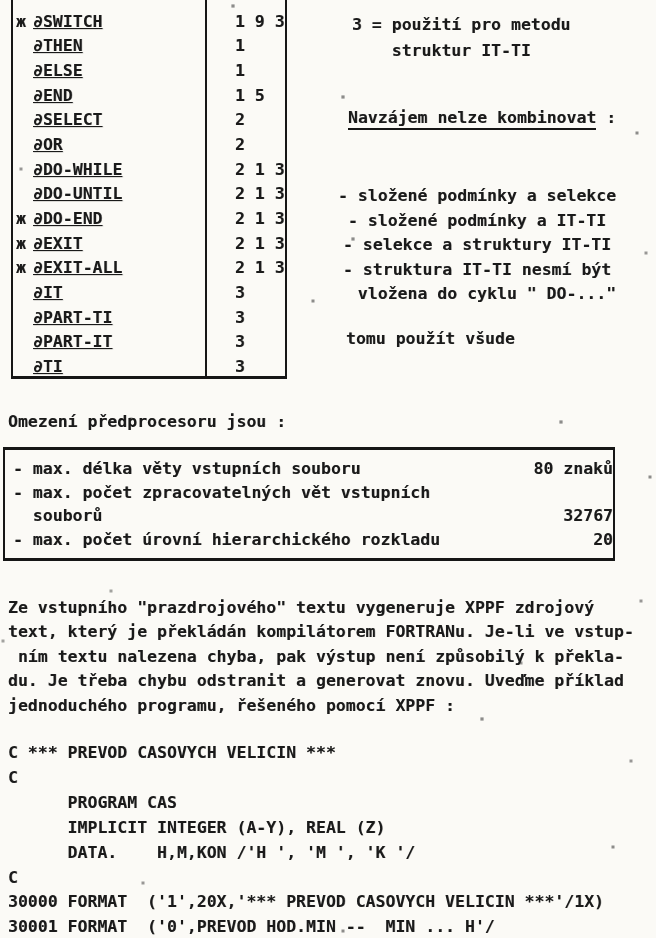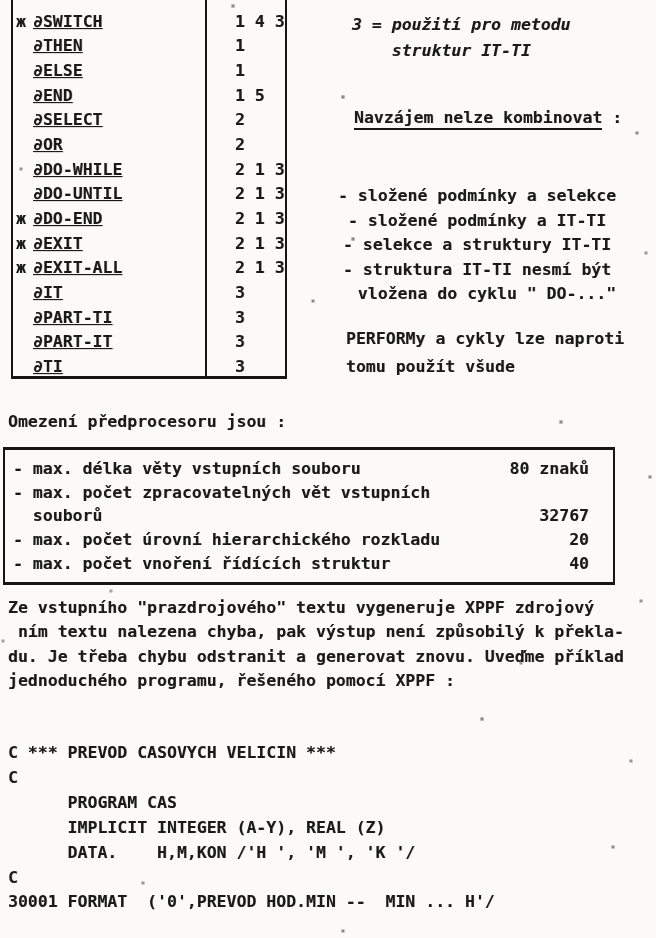--- a/index.html
+++ b/index.html
@@ -18,34 +18,34 @@
     border-left:2px solid #161616;border-right:2px solid #161616;
     border-bottom:3px solid #161616;padding-top:9px;box-sizing:border-box;
   }
   .kw-divider{position:absolute;left:192px;top:0;bottom:0;width:2px;background:#161616;}
   .trow{position:relative;height:24.65px;display:flex;align-items:center;}
   .marker{display:inline-block;width:17px;padding-left:3px;}
   .kw{white-space:pre;text-decoration:underline;}
   .lv{position:absolute;left:222px;white-space:pre;}
 
   
-  .legend{position:absolute;left:352px;top:12px;line-height:25.5px;font-style:italic;}
-  .notes-heading{position:absolute;left:348px;top:108px;margin-left:6px;}
+  .legend{position:absolute;left:352px;top:12px;line-height:25.5px;}
+  .notes-heading{position:absolute;left:348px;top:108px;}
   .notes-heading .u{border-bottom:2.5px solid #161616;padding-bottom:1px;}
   .incompat{position:absolute;left:338px;top:184px;line-height:24.5px;text-align:center;}
   .footnote{position:absolute;left:346px;top:325px;line-height:28px;}
 
   
   .limits-intro{position:absolute;left:8px;top:412px;}
   .limits-box{
     position:absolute;left:3px;top:447px;width:612px;box-sizing:border-box;
     border:2px solid #161616;border-top-width:3px;border-bottom-width:3px;
     padding:7px 0 7px 0;
   }
-  .lrow{display:flex;justify-content:space-between;align-items:center;height:23.6px;padding:0 24px 0 8px;}
+  .lrow{display:flex;justify-content:space-between;align-items:center;height:23.6px;padding:0 0 0 8px;}
   .lrow .llabel{white-space:pre;}
   .lrow .lvalue{white-space:pre;}
 
   
   .para{position:absolute;left:8px;top:596px;line-height:24.4px;}
   .code{position:absolute;left:8px;top:741px;line-height:24.9px;}
 
   
   .specks{
     position:absolute;left:0;top:0;width:2px;height:2px;pointer-events:none;
@@ -66,21 +66,21 @@
 <body>
 
 <div class="page">
 
   <div class="kw-table">
     <div class="kw-divider"></div>
 
     <div class="trow">
       <span class="marker">ж</span>
       <span class="kw">∂SWITCH</span>
-      <span class="lv">1 4 3</span>
+      <span class="lv">1 9 3</span>
     </div>
     <div class="trow">
       <span class="marker"></span>
       <span class="kw">∂THEN</span>
       <span class="lv">1</span>
     </div>
     <div class="trow">
       <span class="marker"></span>
       <span class="kw">∂ELSE</span>
       <span class="lv">1</span>
@@ -156,21 +156,20 @@
 
   <div class="incompat">
     <div class="line">- složené podmínky a selekce</div>
     <div class="line">- složené podmínky a IT-TI</div>
     <div class="line">- selekce a struktury IT-TI</div>
     <div class="line">- struktura IT-TI nesmí být</div>
     <div class="line">  vložena do cyklu " DO-..."</div>
   </div>
 
   <div class="footnote">
-    <div class="line">PERFORMy a cykly lze naproti</div>
     <div class="line">tomu použít všude</div>
   </div>
 
   <div class="limits-intro line">Omezení předprocesoru jsou :</div>
 
   <div class="limits-box">
     <div class="lrow">
       <span class="llabel">- max. délka věty vstupních souboru</span>
       <span class="lvalue">80 znaků</span>
     </div>
@@ -179,37 +178,35 @@
       <span class="lvalue"></span>
     </div>
     <div class="lrow">
       <span class="llabel">  souborů</span>
       <span class="lvalue">32767</span>
     </div>
     <div class="lrow">
       <span class="llabel">- max. počet úrovní hierarchického rozkladu</span>
       <span class="lvalue">20</span>
     </div>
-    <div class="lrow">
-      <span class="llabel">- max. počet vnoření řídících struktur</span>
-      <span class="lvalue">40</span>
-    </div>
   </div>
 
   <div class="para">
     <div class="line">Ze vstupního "prazdrojového" textu vygeneruje XPPF zdrojový</div>
+    <div class="line">text, který je překládán kompilátorem FORTRANu. Je-li ve vstup-</div>
     <div class="line"> ním textu nalezena chyba, pak výstup není způsobilý k překla-</div>
     <div class="line">du. Je třeba chybu odstranit a generovat znovu. Uveďme příklad</div>
     <div class="line">jednoduchého programu, řešeného pomocí XPPF :</div>
   </div>
 
   <div class="code">
     <div class="line">C *** PREVOD CASOVYCH VELICIN ***</div>
     <div class="line">C</div>
     <div class="line">      PROGRAM CAS</div>
     <div class="line">      IMPLICIT INTEGER (A-Y), REAL (Z)</div>
     <div class="line">      DATA.    H,M,KON /'H ', 'M ', 'K '/</div>
     <div class="line">C</div>
+    <div class="line">30000 FORMAT  ('1',20X,'*** PREVOD CASOVYCH VELICIN ***'/1X)</div>
     <div class="line">30001 FORMAT  ('0',PREVOD HOD.MIN --  MIN ... H'/</div>
   </div>
 
   <div class="specks"></div>
 </div>
 
 </body></html>

